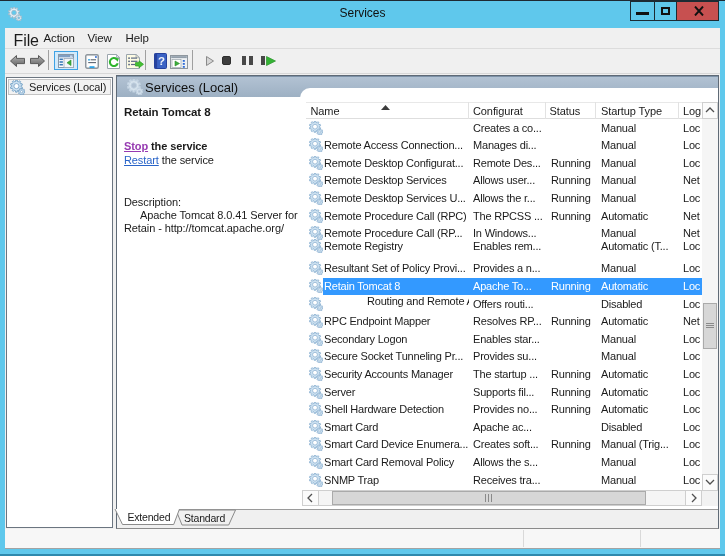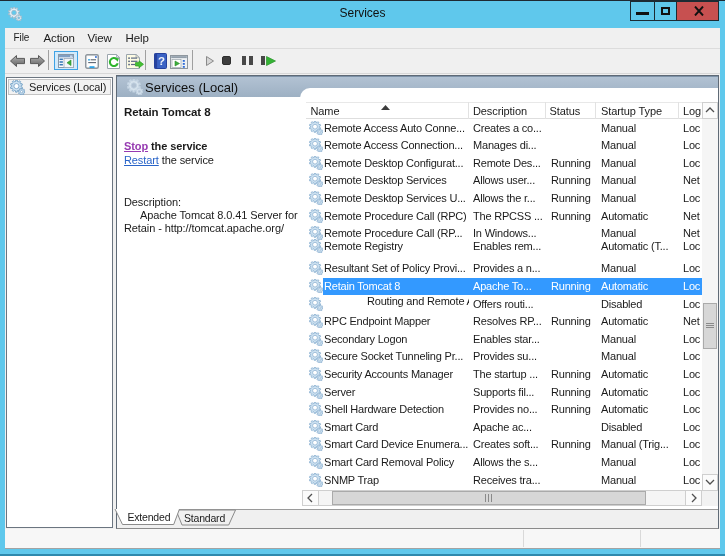--- a/index.html
+++ b/index.html
@@ -27,21 +27,21 @@
 <div class="abs" style="left:654px;top:1px;width:23px;height:20px;background:#5fc8ec;border:1px solid #1c2b33;"></div>
 <div class="abs" style="left:676px;top:1px;width:43px;height:20px;background:#c75050;border:1px solid #1c2b33;"></div>
 <div class="abs" style="left:636px;top:12px;width:13px;height:3px;background:#111;"></div>
 <div class="abs" style="left:661px;top:7px;width:9px;height:8px;border:2px solid #111;"></div>
 <svg class="abs" style="left:694px;top:6px;" width="10" height="10" viewBox="0 0 10 10">
     <path d="M1 0.5 L9 9.5 M9 0.5 L1 9.5" stroke="#111" stroke-width="1.9"></path>
   </svg>
 
 <div class="abs" style="left:5px;top:28px;width:715px;height:520px;background:#f0f0f0;"></div>
 
-<div class="abs t" style="left:13.5px;top:32px;font-size:10px;">File</div>
+<div class="abs t" style="left:13.5px;top:32px;font-size:16px;">File</div>
 <div class="abs t" style="left:43.5px;top:32px;font-size:11.5px;">Action</div>
 <div class="abs t" style="left:87.5px;top:32px;font-size:11.5px;">View</div>
 <div class="abs t" style="left:125.5px;top:32px;font-size:11.5px;">Help</div>
 
 <div class="abs" style="left:5px;top:47.5px;width:715px;height:1px;background:#dcdcdc;"></div>
 <div class="abs" style="left:5px;top:73px;width:715px;height:1px;background:#d8d8d8;"></div>
 <div id="toolbar" class="abs" style="left:0;top:47px;width:725px;height:26px;">
     <svg class="abs" style="left:10px;top:8px;" width="15" height="12" viewBox="0 0 15 12">
       <defs>
         <linearGradient id="ag10" x1="0" y1="0" x2="0" y2="1">
@@ -155,42 +155,41 @@
 <div class="abs t" style="left:124px;top:106px;font-size:11.5px;font-weight:bold;">Retain Tomcat 8</div>
 <div class="abs t" style="left:124px;top:140px;font-weight:bold;"><span style="color:#963ab1;text-decoration:underline;">Stop</span> the service</div>
 <div class="abs t" style="left:124px;top:153.5px;"><span style="color:#2964c8;text-decoration:underline;">Restart</span> the service</div>
 <div class="abs t" style="left:124px;top:196px;">Description:</div>
 <div class="abs t" style="left:140px;top:209px;">Apache Tomcat 8.0.41 Server for</div>
 <div class="abs t" style="left:124px;top:222px;">Retain - http://tomcat.apache.org/</div>
 
 <div id="listheader" class="abs" style="left:302px;top:102px;width:401px;height:17px;">
     <div class="abs" style="left:4px;top:0;width:396px;height:17px;border-top:1px solid #e8e8e8;border-bottom:1px solid #dedede;background:#fff;"></div>
     <div class="abs t" style="left:8.5px;top:2.5px;">Name</div>
-    <div class="abs t" style="left:171px;top:2.5px;">Description</div>
+    <div class="abs t" style="left:171px;top:2.5px;">Configurat</div>
     <div class="abs t" style="left:247.5px;top:2.5px;">Status</div>
     <div class="abs t" style="left:299px;top:2.5px;">Startup Type</div>
     <div class="abs t" style="left:381px;top:2.5px;">Log</div>
     <div class="abs" style="left:166px;top:0;width:1px;height:17px;background:#e2e2e2;"></div>
     <div class="abs" style="left:242.5px;top:0;width:1px;height:17px;background:#e2e2e2;"></div>
     <div class="abs" style="left:293px;top:0;width:1px;height:17px;background:#e2e2e2;"></div>
     <div class="abs" style="left:376px;top:0;width:1px;height:17px;background:#e2e2e2;"></div>
     <svg class="abs" style="left:79px;top:3px;" width="9" height="5" viewBox="0 0 9 5">
       <path d="M4.5 0 L9 5 L0 5 Z" fill="#3c3c3c"></path>
     </svg>
   </div>
 
 <div id="rows" class="abs" style="left:302px;top:119px;width:401px;height:371px;overflow:hidden;">
     <div class="abs" style="left:0;top:0.0px;width:401px;height:17.6px;">
       <div class="abs" style="left:7px;top:1.5px;"><svg width="14" height="14" viewBox="0 0 14 14">
           <polygon points="9.92,3.70 11.18,3.31 11.62,4.75 10.36,5.14 10.35,6.38 11.59,6.81 11.11,8.23 9.86,7.81 9.12,8.81 9.87,9.89 8.64,10.75 7.88,9.68 6.70,10.04 6.67,11.36 5.17,11.34 5.18,10.02 4.01,9.62 3.21,10.67 2.01,9.77 2.80,8.72 2.08,7.70 0.82,8.09 0.38,6.65 1.64,6.26 1.65,5.02 0.41,4.59 0.89,3.17 2.14,3.59 2.88,2.59 2.13,1.51 3.36,0.65 4.12,1.72 5.30,1.36 5.33,0.04 6.83,0.06 6.82,1.38 7.99,1.78 8.79,0.73 9.99,1.63 9.20,2.68" fill="#cfe3f2" stroke="#8fb3d2" stroke-width="0.9"></polygon>
           <circle cx="6" cy="5.7" r="2.4" fill="#fff" stroke="#8fb3d2" stroke-width="0.8"></circle>
           <polygon points="13.20,10.86 14.00,11.01 13.79,12.04 13.00,11.87 12.52,12.57 12.98,13.24 12.11,13.82 11.67,13.14 10.84,13.30 10.69,14.10 9.66,13.89 9.83,13.10 9.13,12.62 8.46,13.08 7.88,12.21 8.56,11.77 8.40,10.94 7.60,10.79 7.81,9.76 8.60,9.93 9.08,9.23 8.62,8.56 9.49,7.98 9.93,8.66 10.76,8.50 10.91,7.70 11.94,7.91 11.77,8.70 12.47,9.18 13.14,8.72 13.72,9.59 13.04,10.03" fill="#cfe3f2" stroke="#8fb3d2" stroke-width="0.8"></polygon>
           <circle cx="10.8" cy="10.9" r="1.1" fill="#fff" stroke="#8fb3d2" stroke-width="0.7"></circle>
         </svg></div>
-      <span class="abs rt" style="left:22px;top:2.5px;width:144.5px;overflow:hidden;">Remote Access Auto Conne...</span>
       <span class="abs rt" style="left:171px;top:2.5px;">Creates a co...</span>
       <span class="abs rt" style="left:249px;top:2.5px;"></span>
       <span class="abs rt" style="left:299px;top:2.5px;width:77px;overflow:hidden;">Manual</span>
       <span class="abs rt" style="left:381px;top:2.5px;">Loc</span>
     </div>
     <div class="abs" style="left:0;top:17.6px;width:401px;height:17.6px;">
       <div class="abs" style="left:7px;top:1.5px;"><svg width="14" height="14" viewBox="0 0 14 14">
           <polygon points="9.92,3.70 11.18,3.31 11.62,4.75 10.36,5.14 10.35,6.38 11.59,6.81 11.11,8.23 9.86,7.81 9.12,8.81 9.87,9.89 8.64,10.75 7.88,9.68 6.70,10.04 6.67,11.36 5.17,11.34 5.18,10.02 4.01,9.62 3.21,10.67 2.01,9.77 2.80,8.72 2.08,7.70 0.82,8.09 0.38,6.65 1.64,6.26 1.65,5.02 0.41,4.59 0.89,3.17 2.14,3.59 2.88,2.59 2.13,1.51 3.36,0.65 4.12,1.72 5.30,1.36 5.33,0.04 6.83,0.06 6.82,1.38 7.99,1.78 8.79,0.73 9.99,1.63 9.20,2.68" fill="#cfe3f2" stroke="#8fb3d2" stroke-width="0.9"></polygon>
           <circle cx="6" cy="5.7" r="2.4" fill="#fff" stroke="#8fb3d2" stroke-width="0.8"></circle>
           <polygon points="13.20,10.86 14.00,11.01 13.79,12.04 13.00,11.87 12.52,12.57 12.98,13.24 12.11,13.82 11.67,13.14 10.84,13.30 10.69,14.10 9.66,13.89 9.83,13.10 9.13,12.62 8.46,13.08 7.88,12.21 8.56,11.77 8.40,10.94 7.60,10.79 7.81,9.76 8.60,9.93 9.08,9.23 8.62,8.56 9.49,7.98 9.93,8.66 10.76,8.50 10.91,7.70 11.94,7.91 11.77,8.70 12.47,9.18 13.14,8.72 13.72,9.59 13.04,10.03" fill="#cfe3f2" stroke="#8fb3d2" stroke-width="0.8"></polygon>

